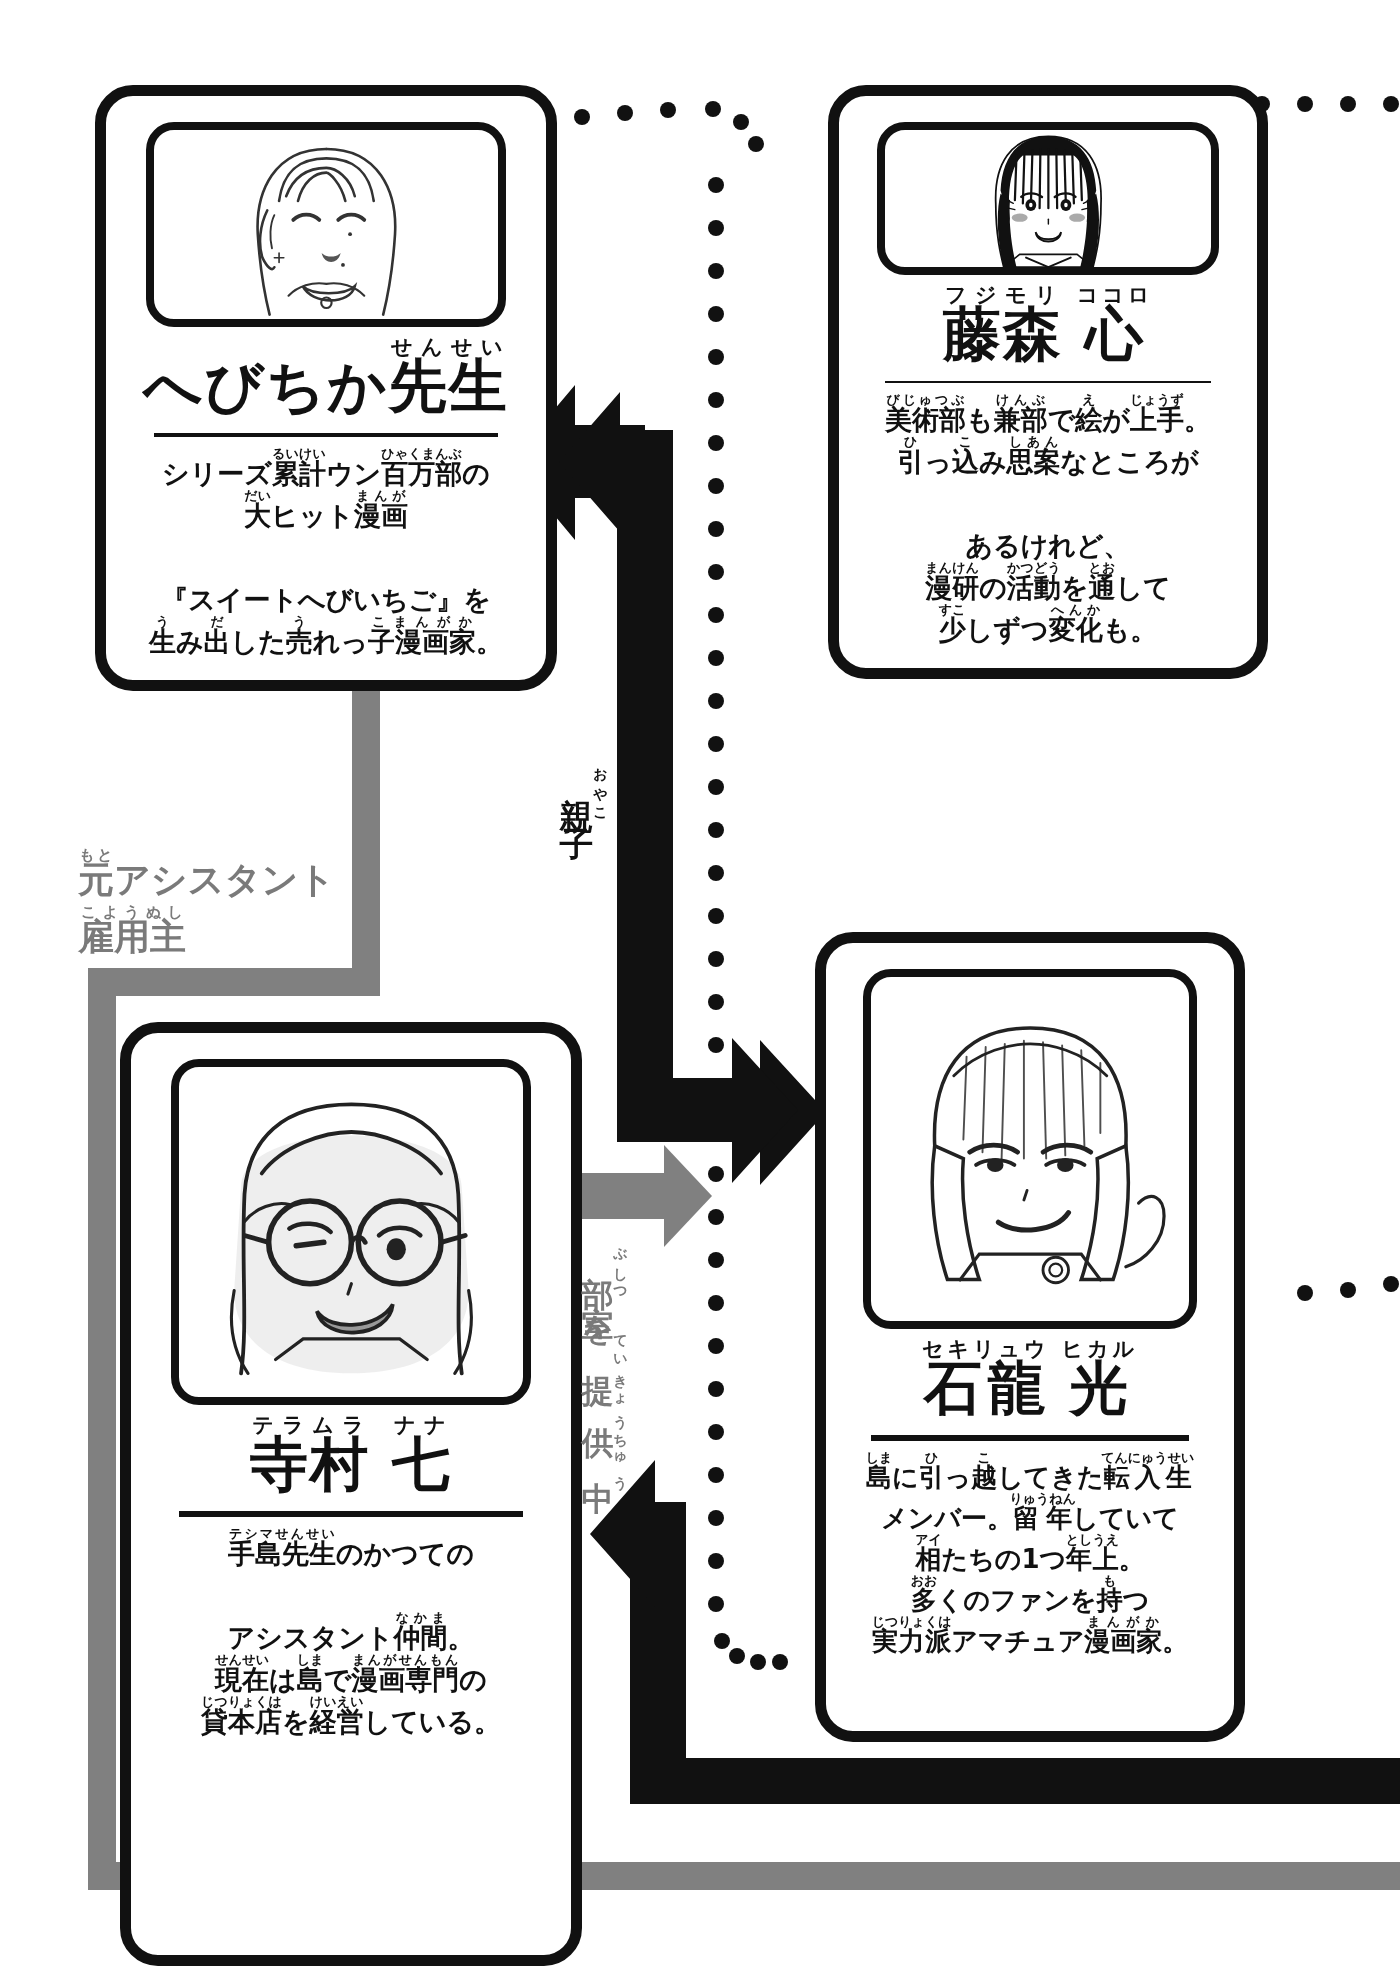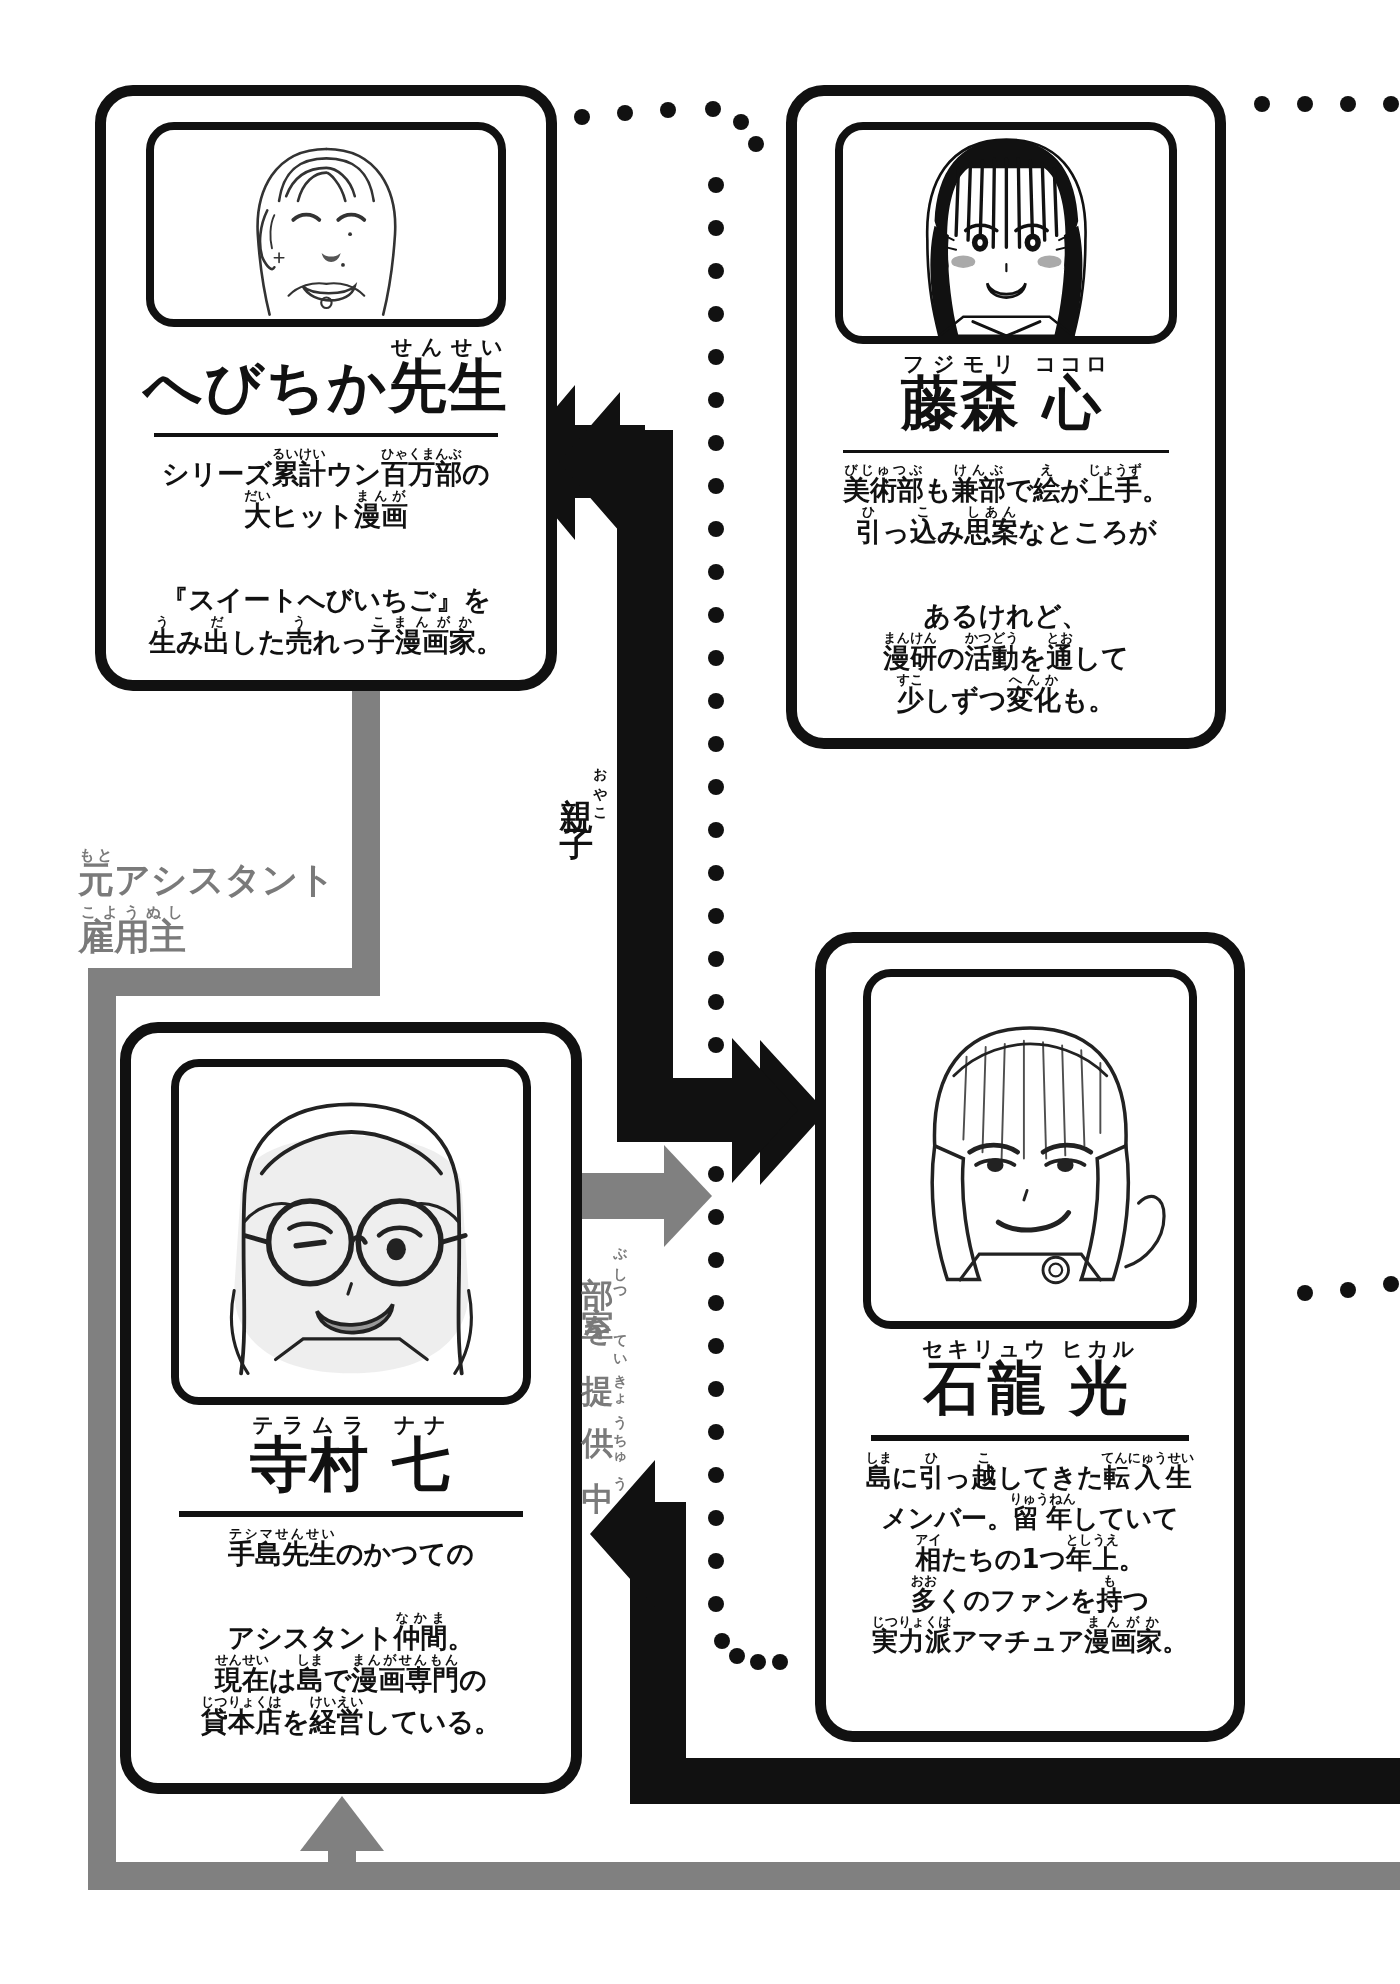--- a/index.html
+++ b/index.html
@@ -197,21 +197,21 @@
         </g>
       </svg>
     </div>
     <div class="name-block">
       <div class="name"><ruby>へびちか<rt>​</rt></ruby><ruby>先生<rt>せんせい</rt></ruby></div>
     </div>
     <div class="divider"></div>
     <div class="desc" id="desc-hebichika">シリーズ<ruby>累計<rt>るいけい</rt></ruby>ウン<ruby>百万部<rt>ひゃくまんぶ</rt></ruby>の<br><ruby>大<rt>だい</rt></ruby>ヒット<ruby>漫画<rt>まんが</rt></ruby><br><br>『スイートへびいちご』を<br><ruby>生<rt>う</rt></ruby>み<ruby>出<rt>だ</rt></ruby>した<ruby>売<rt>う</rt></ruby>れっ<ruby>子漫画家<rt>こまんがか</rt></ruby>。</div>
   </div>
 
-  <div class="card" style="left:786px;top:85px;width:440px;height:664px;">
+  <div class="card" style="left:828px;top:85px;width:440px;height:594px;">
     <div class="portrait" style="height:366px;">
       <svg viewBox="0 0 100 86">
         <g fill="none" stroke="#111" stroke-width="1.1" stroke-linecap="round">
           <path d="M50 4 C26 4 16 22 17 46 C17 66 20 78 22 86 L78 86 C80 78 83 66 83 46 C84 22 74 4 50 4 Z" fill="#fff"></path>
           <path d="M50 4 C30 4 21 18 20 38 L26 58 C24 40 26 22 34 16 L66 16 C74 22 76 40 74 58 L80 38 C79 18 70 4 50 4 Z" fill="#111" stroke="none"></path>
           <g stroke="#111" stroke-width="1.4">
             <path d="M30 16 L29 44 M35 14 L34 46 M40 13 L39 48 M45 12 L44.5 49 M50 12 L50 49 M55 12 L55.5 49 M60 13 L61 48 M65 14 L66 46 M70 16 L71 44"></path>
           </g>
           <path d="M20 40 C17 52 18 70 22 86 L30 86 C26 70 25 52 26 44 Z" fill="#111" stroke="none"></path>
           <path d="M80 40 C83 52 82 70 78 86 L70 86 C74 70 75 52 74 44 Z" fill="#111" stroke="none"></path>
@@ -231,21 +231,21 @@
         </g>
       </svg>
     </div>
     <div class="name-block">
       <div class="name"><ruby>藤森<rt>フジモリ</rt></ruby> <ruby>心<rt>ココロ</rt></ruby></div>
     </div>
     <div class="divider"></div>
     <div class="desc" id="desc-fujimori"><ruby>美術部<rt>びじゅつぶ</rt></ruby>も<ruby>兼部<rt>けんぶ</rt></ruby>で<ruby>絵<rt>え</rt></ruby>が<ruby>上手<rt>じょうず</rt></ruby>。<br><ruby>引<rt>ひ</rt></ruby>っ<ruby>込<rt>こ</rt></ruby>み<ruby>思案<rt>しあん</rt></ruby>なところが<br><br>あるけれど、<br><ruby>漫研<rt>まんけん</rt></ruby>の<ruby>活動<rt>かつどう</rt></ruby>を<ruby>通<rt>とお</rt></ruby>して<br><ruby>少<rt>すこ</rt></ruby>しずつ<ruby>変化<rt>へんか</rt></ruby>も。</div>
   </div>
 
-  <div class="card" style="left:120px;top:1022px;width:462px;height:772px;">
+  <div class="card" style="left:120px;top:1022px;width:462px;height:944px;">
     <div class="portrait" style="height:346px;">
       <svg viewBox="0 0 100 86">
         <g fill="none" stroke="#222" stroke-width="1.1" stroke-linecap="round">
           <path d="M18 30 C18 10 82 10 82 30 L84 60 C84 76 70 84 50 84 C30 84 16 76 16 60 Z" fill="#ddd" stroke="none" opacity="0.5"></path>
           <path d="M50 6 C30 6 20 16 19 32 C18 52 20 70 18 84 M50 6 C70 6 80 16 81 32 C82 52 80 70 82 84"></path>
           <path d="M24 26 C30 18 42 14 50 14 C58 14 70 18 76 26"></path>
           <path d="M19 40 C22 36 28 34 32 35 M81 40 C78 36 72 34 68 35" stroke-width="0.9"></path>
           <circle cx="38" cy="46" r="12" stroke-width="1.6"></circle>
           <circle cx="64" cy="46" r="12" stroke-width="1.6"></circle>
           <path d="M50 46 C51 44 53 44 54 46" stroke-width="1.4"></path>

